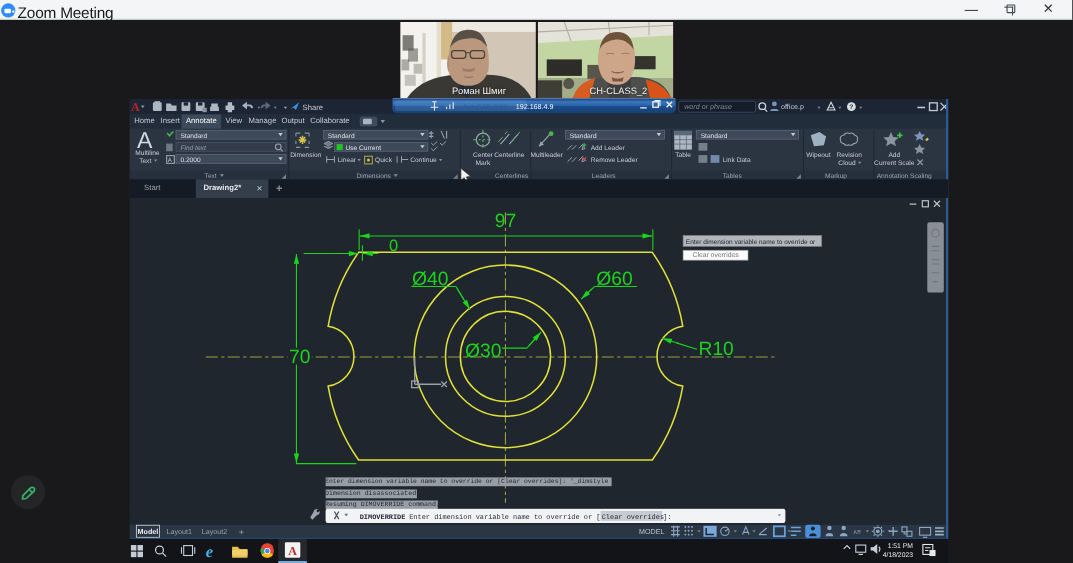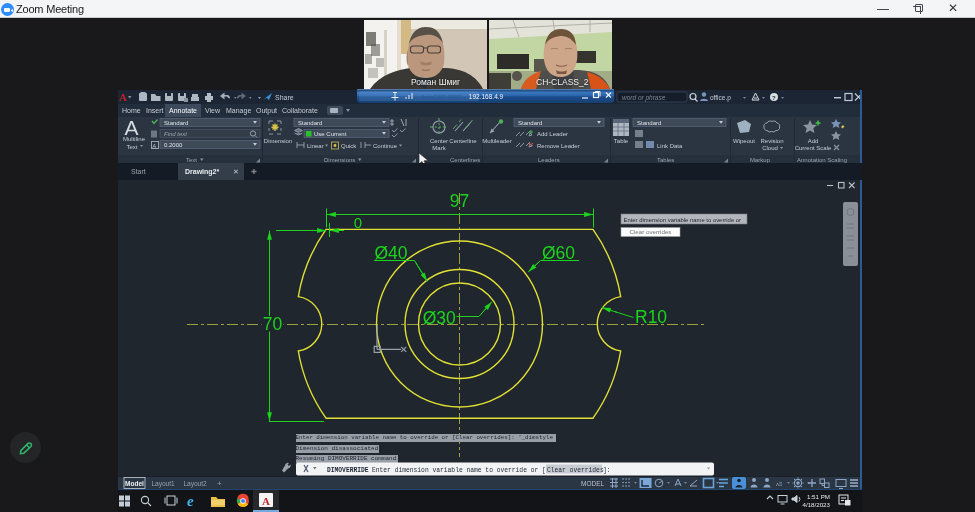--- a/index.html
+++ b/index.html
@@ -4,21 +4,21 @@
 <style>
 *{margin:0;padding:0;box-sizing:border-box;}
 html,body{width:975px;height:512px;overflow:hidden;background:#161618;font-family:"Liberation Sans",sans-serif;}
 #page{position:relative;width:975px;height:512px;background:#19191b;}
 .abs{position:absolute;}
 
 #ztitle{left:0;top:0;width:975px;height:18px;background:#f4f5f7;border-bottom:1px solid #cbcccd;}
 #zlogo{left:1px;top:3px;width:13px;height:13px;border-radius:50%;background:#2d8cff;}
 #zlogo:after{content:"";position:absolute;left:3px;top:5px;width:6px;height:4px;background:#fff;border-radius:1px;}
 #zlogo:before{content:"";position:absolute;left:9.5px;top:5.5px;border-top:1.5px solid transparent;border-bottom:1.5px solid transparent;border-right:2.5px solid #fff;height:1px;}
-#ztext{left:16px;top:3px;font-size:11px;letter-spacing:-0.2px;color:#18191b;}
+#ztext{left:16px;top:3px;font-size:14px;letter-spacing:-0.2px;color:#18191b;}
 .wmin{left:877px;top:9px;width:12px;height:1.4px;background:#43484e;}
 .wres{left:915px;top:4px;width:8px;height:8px;border:1.2px solid #43484e;border-radius:1px;}
 .wres:after{content:"";position:absolute;left:-3.4px;top:1.4px;width:7px;height:7px;border:1.2px solid #43484e;border-left:none;border-bottom:none;}
 .wclo{left:948px;top:1px;font-size:12px;color:#303438;}
 
 #pencil{left:10px;top:432px;width:31px;height:31px;border-radius:50%;background:#232527;}
 
 #v1{left:364px;top:20px;width:123px;height:69px;background:#cec3b1;overflow:hidden;}
 #v2{left:489px;top:20px;width:123px;height:69px;background:#ec4899;overflow:hidden;}
 .vname{position:absolute;left:4px;bottom:2px;color:#f4f4f4;font-size:8.5px;text-shadow:0 0 2px rgba(0,0,0,.6);padding-left:43px;}

